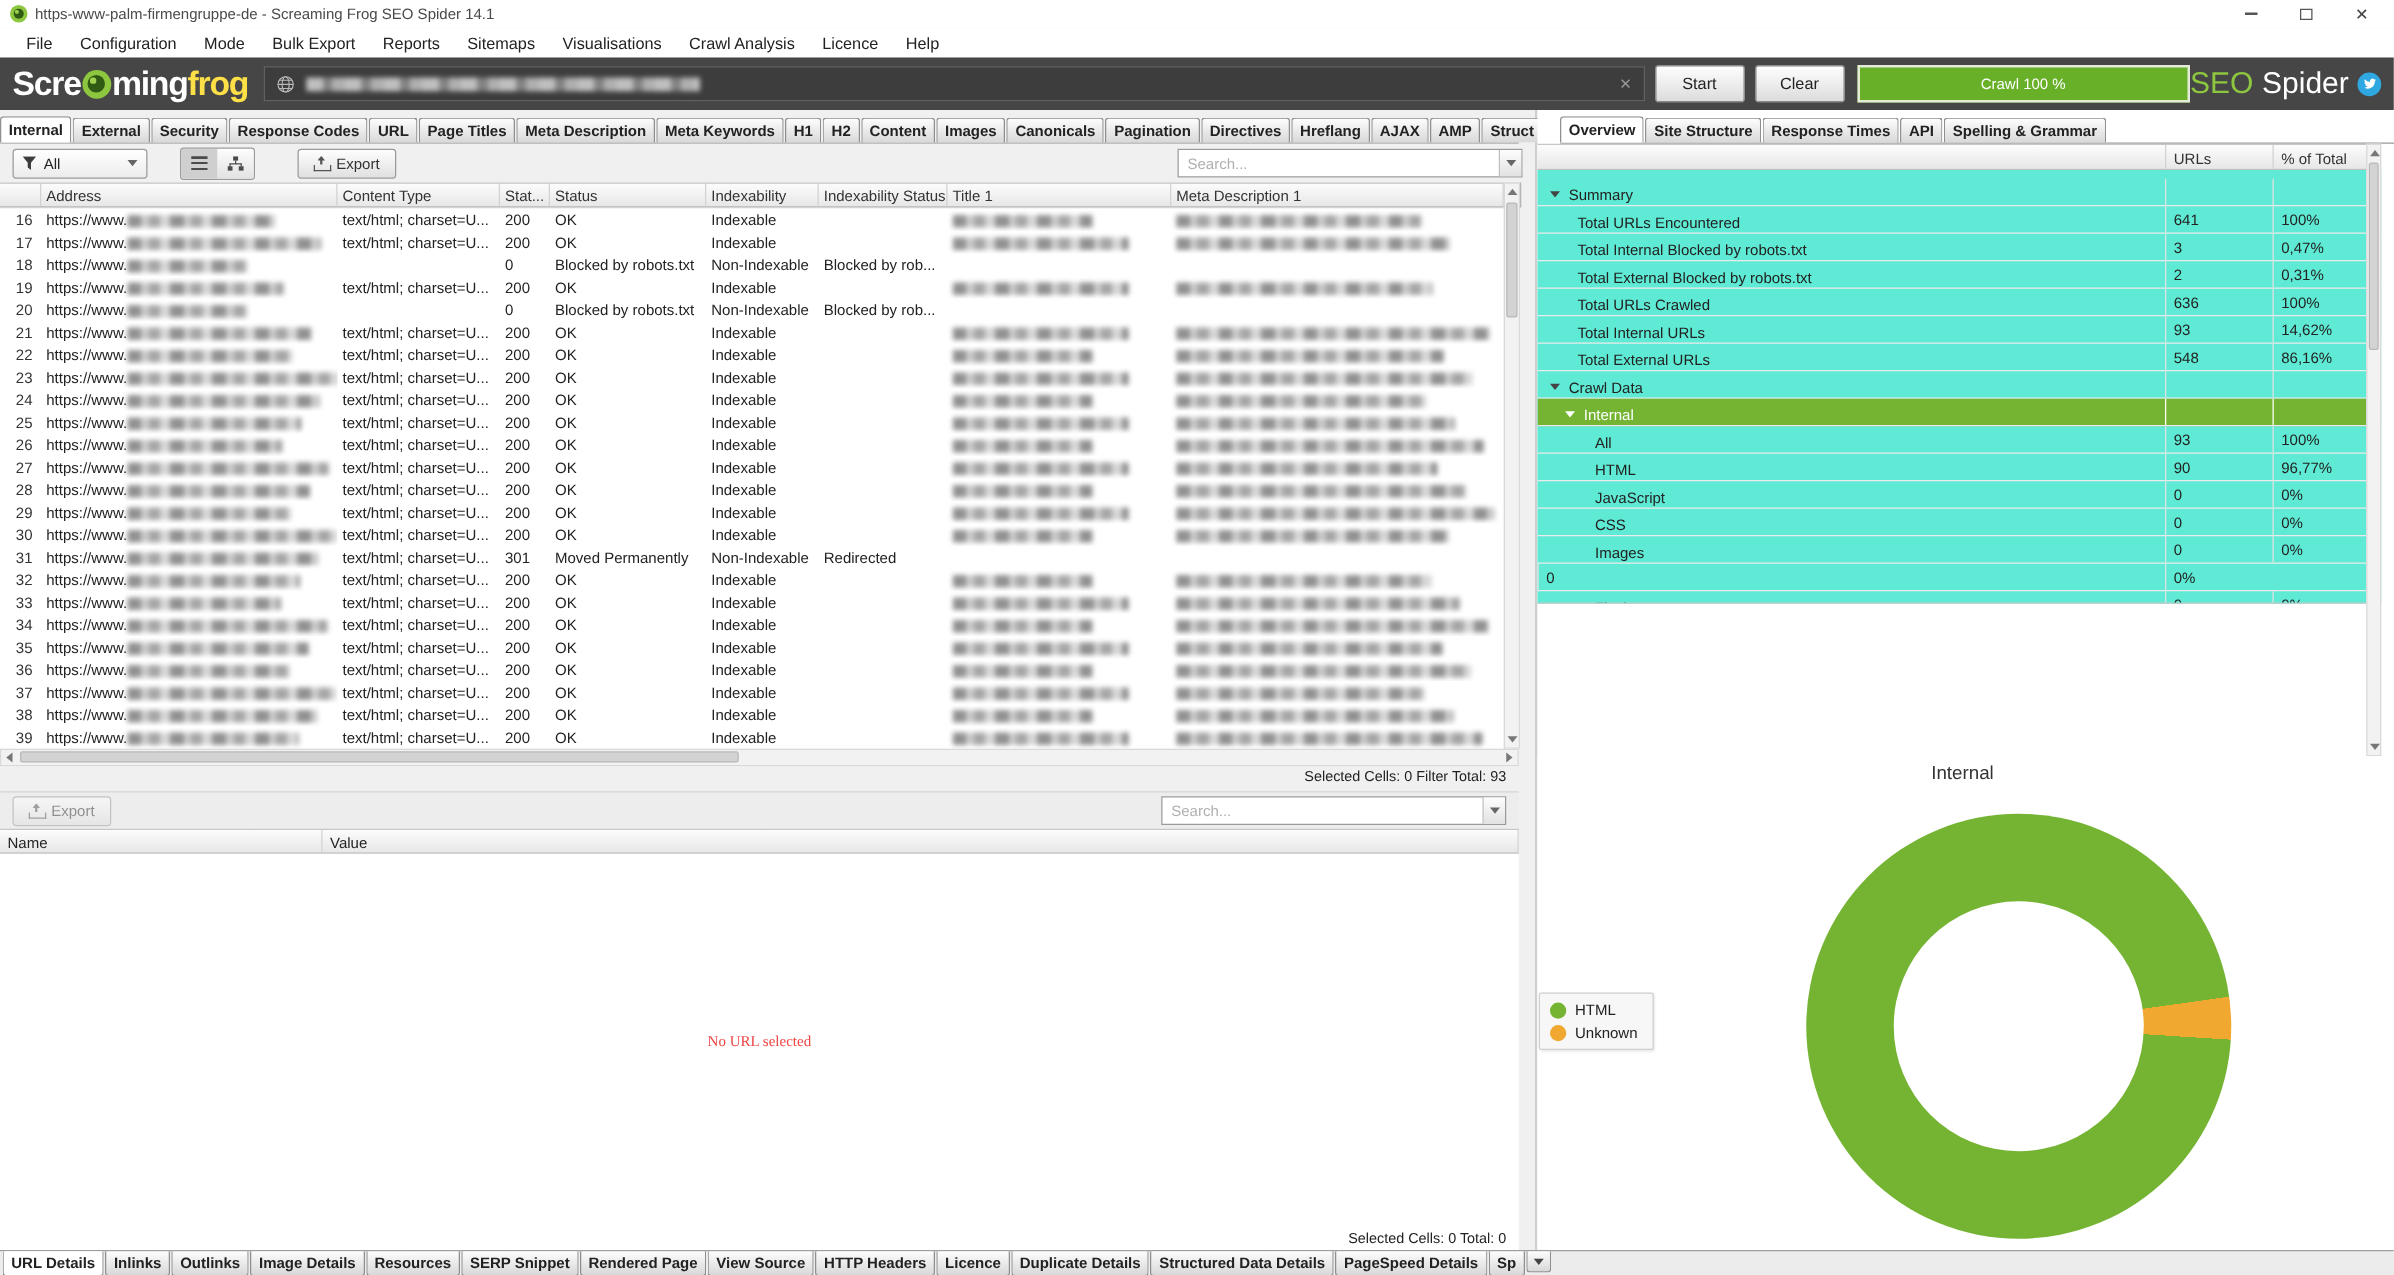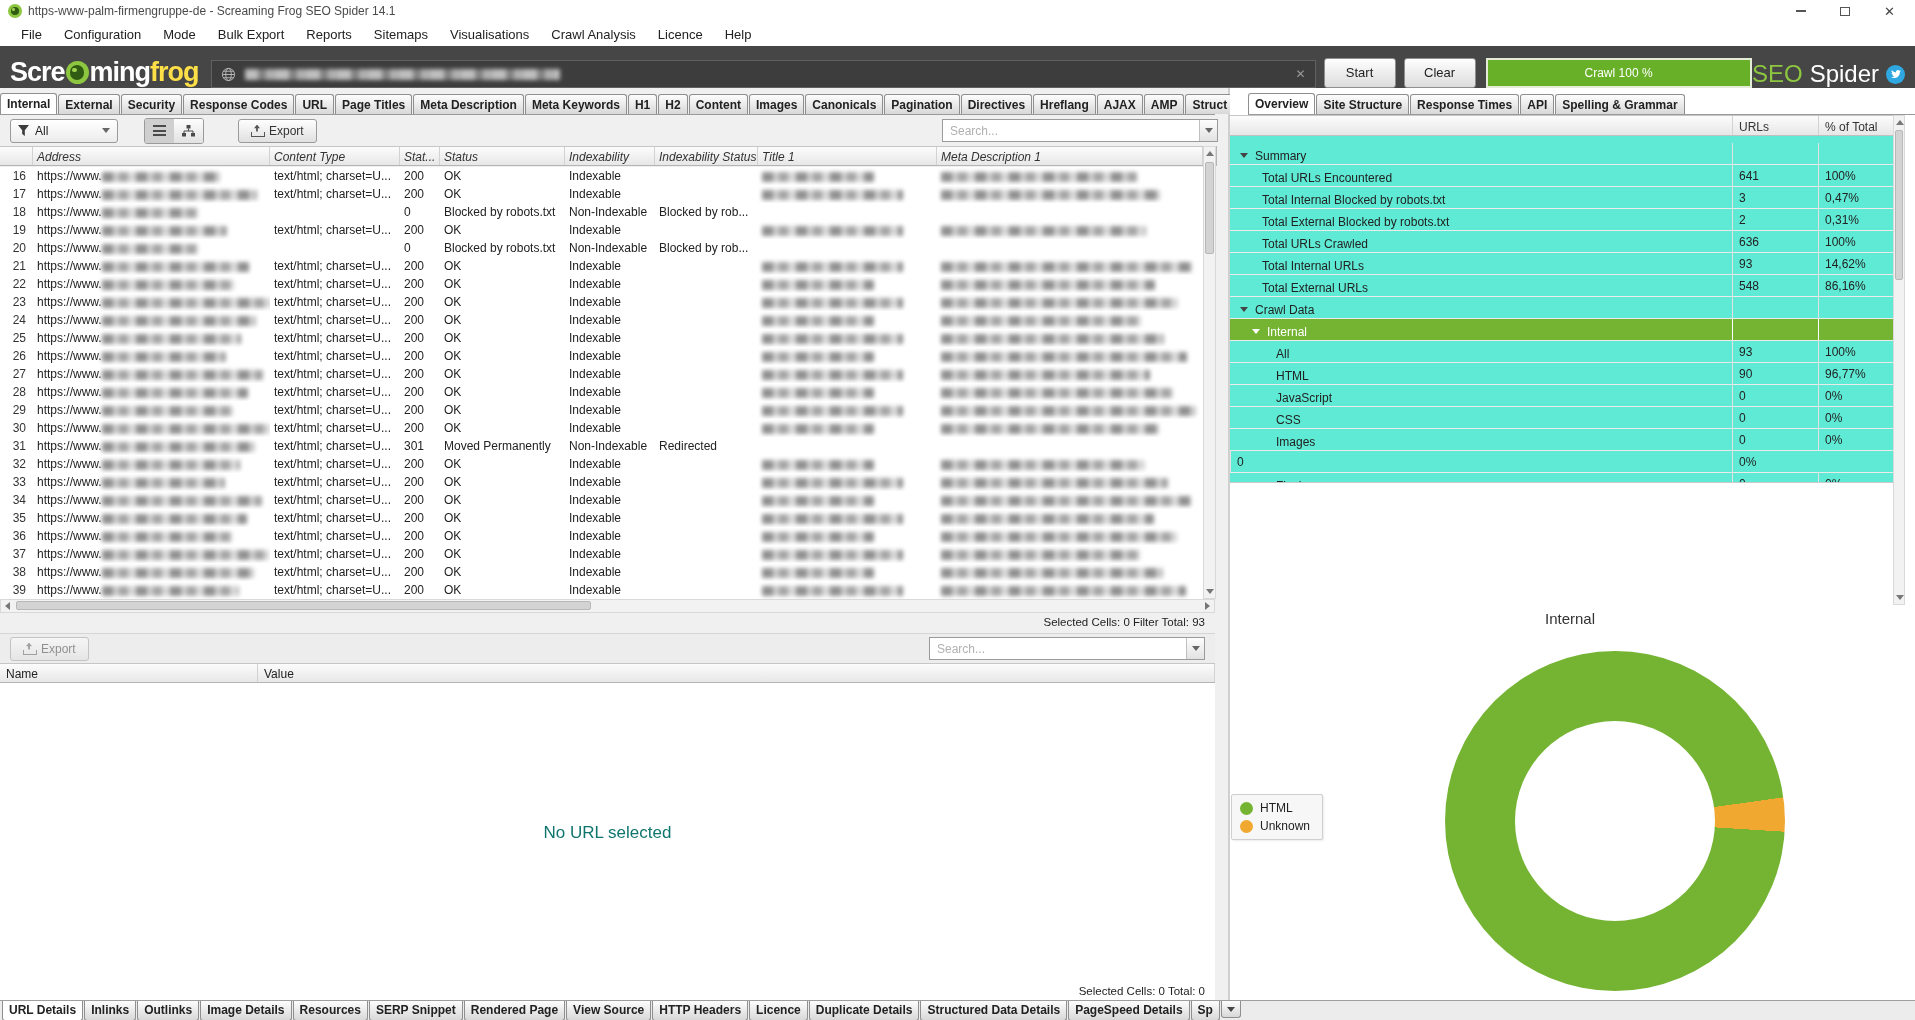--- a/index.html
+++ b/index.html
@@ -11,21 +11,21 @@
   .minbar{width:10px;height:2px;background:#555;}
   .maxbox{width:10px;height:9px;border:1px solid #555;}
   .closex{font-size:13px;color:#444;}
   .frog-badge{border-radius:50%;background:#8dc63f;position:relative;display:inline-block;}
   .frog-badge::after{content:"";position:absolute;left:18%;top:18%;right:18%;bottom:18%;border-radius:50%;background:#2f5b12;}
   .frog-badge::before{content:"";position:absolute;left:30%;top:30%;width:18%;height:18%;border-radius:50%;background:#9fd14f;z-index:1;}
   
   .menubar{position:absolute;left:0;top:22px;width:1915px;height:24px;background:#fff;display:flex;align-items:center;padding-left:10px;}
   .menubar .mitem{padding:3px 11px;font-size:13px;color:#222;}
   
-  .toolbar{position:absolute;left:0;top:46px;width:1915px;height:42px;background:#464646;display:flex;align-items:flex-end;padding:0 10px;}
+  .toolbar{position:absolute;left:0;top:46px;width:1915px;height:42px;background:#464646;display:flex;align-items:center;padding:0 10px;}
   .logo{font-size:27px;font-weight:bold;color:#fff;letter-spacing:-1px;display:flex;align-items:center;white-space:nowrap;}
   .logo .green{color:#fde047;}
   .urlbox{margin-left:12px;width:1105px;height:28px;background:#3d3d3d;border:1px solid #616161;display:flex;align-items:center;padding:0 9px;gap:9px;}
   .urlbox .clear-x{margin-left:auto;color:#9a9a9a;font-size:12px;}
   .tbtn{width:72px;height:30px;margin-left:8px;background:linear-gradient(#fefefe,#dcdcdc);border:1px solid #8f8f8f;border-radius:3px;font-size:13px;color:#222;text-align:center;line-height:28px;}
   .crawlbar{margin-left:10px;width:266px;height:30px;background:#68b028;border:2px solid #e4ecd8;color:#fff;font-size:12px;text-align:center;line-height:26px;}
   .brand{margin-left:auto;display:flex;align-items:center;gap:7px;font-size:24px;color:#fff;white-space:nowrap;}
   .brand .green{color:#8dc63f;}
   .twitter{width:19px;height:19px;border-radius:50%;background:#2fa8e1;display:flex;align-items:center;justify-content:center;}
   
@@ -52,21 +52,21 @@
   .btn.disabled{opacity:.5;}
   .exp-icon{width:12px;height:12px;position:relative;}
   .exp-icon::before{content:"";position:absolute;left:3px;top:0;width:6px;height:7px;background:#555;clip-path:polygon(50% 0,100% 55%,65% 55%,65% 100%,35% 100%,35% 55%,0 55%);}
   .exp-icon::after{content:"";position:absolute;left:0;bottom:0;width:12px;height:4px;border:1.5px solid #555;border-top:none;}
   .searchbox{margin-left:auto;width:276px;height:23px;background:#fff;border:1px solid #9a9a9a;display:flex;align-items:center;}
   .searchbox input{flex:1;border:none;outline:none;font-size:12px;color:#333;padding:0 7px;background:transparent;}
   .searchbox input::placeholder{color:#b0b0b0;}
   .sb-btn{width:18px;height:21px;border-left:1px solid #c0c0c0;background:linear-gradient(#fdfdfd,#e2e2e2);display:flex;align-items:center;justify-content:center;}
   
   .grid-cols{display:grid;grid-template-columns:33px 237px 130px 40px 125px 90px 103px 179px 266px;}
-  .lt-header{position:absolute;left:0;top:58px;width:1203px;height:20px;background:linear-gradient(#fcfcfc,#e7e7e7);border-top:1px solid #c6c6c6;border-bottom:1px solid #b5b5b5;font-style:italic;}
+  .lt-header{position:absolute;left:0;top:58px;width:1203px;height:20px;background:linear-gradient(#fcfcfc,#e7e7e7);border-top:1px solid #c6c6c6;border-bottom:1px solid #b5b5b5;}
   .lt-header .hcell{padding:3px 4px 0;font-size:12px;color:#333;border-right:1px solid #d2d2d2;overflow:hidden;white-space:nowrap;}
   .plusbtn{position:absolute;right:11px;top:58px;width:14px;height:20px;background:linear-gradient(#fcfcfc,#e7e7e7);border:1px solid #b5b5b5;text-align:center;line-height:18px;font-weight:bold;color:#444;font-size:13px;}
   .lt-rows{position:absolute;left:0;top:79px;width:1203px;height:432px;background:#fff;overflow:hidden;}
   .lt-row{height:18px;}
   .lt-row .cell{padding:2px 4px 0;font-size:12px;white-space:nowrap;overflow:hidden;color:#222;}
   .lt-row .num{text-align:right;padding-right:7px;color:#333;}
   .blob{display:inline-block;height:10px;border-radius:1px;vertical-align:middle;background:repeating-linear-gradient(90deg,#7e7e7e 0 11px,#c2c2c2 11px 17px,#969696 17px 26px,#d0d0d0 26px 34px);filter:blur(2px);opacity:.85;}
   .blob.light{background:repeating-linear-gradient(90deg,#d6d6d6 0 13px,#8f8f8f 13px 21px,#c4c4c4 21px 31px);height:11px;width:315px;}
   
   .vscroll{position:absolute;width:13px;background:#f2f2f2;border:1px solid #d9d9d9;}
@@ -76,21 +76,21 @@
   .tri-up{width:0;height:0;border-left:4px solid transparent;border-right:4px solid transparent;border-bottom:5px solid #777;}
   .tri-dn{width:0;height:0;border-left:4px solid transparent;border-right:4px solid transparent;border-top:5px solid #777;}
   .tri-lf{width:0;height:0;border-top:4px solid transparent;border-bottom:4px solid transparent;border-right:5px solid #777;}
   .tri-rt{width:0;height:0;border-top:4px solid transparent;border-bottom:4px solid transparent;border-left:5px solid #777;}
   .statusline{position:absolute;left:0;width:1215px;font-size:11.5px;color:#222;text-align:right;padding-right:10px;background:#f0f0f0;}
   
   .exportrow{position:absolute;left:0;top:545px;width:1215px;height:30px;background:#ededed;border-top:1px solid #d5d5d5;display:flex;align-items:center;padding:0 10px;}
   .nv-header{position:absolute;left:0;top:575px;width:1215px;height:20px;background:linear-gradient(#fcfcfc,#e7e7e7);border-top:1px solid #c6c6c6;border-bottom:1px solid #b5b5b5;display:grid;grid-template-columns:258px 1fr;}
   .nv-header .hcell{padding:3px 6px 0;border-right:1px solid #d2d2d2;}
   .emptyarea{position:absolute;left:0;top:595px;width:1215px;height:300px;background:#fff;display:flex;align-items:center;justify-content:center;}
-  .no-url{font-size:17px;color:#0f766e;}
+  .no-url{font-size:12px;color:#ef4444;font-family:Liberation Serif, serif;}
   
   .ov-header{position:absolute;left:0;top:27px;width:675px;height:21px;background:linear-gradient(#fcfcfc,#e7e7e7);border-top:1px solid #c6c6c6;border-bottom:1px solid #c0c0c0;display:grid;grid-template-columns:502px 86px 87px;}
   .ov-header .hcell{padding:4px 6px 0;font-size:12px;color:#333;border-left:1px solid #d2d2d2;}
   .ov-header .hcell:first-child{border-left:none;}
   .ov-rows{position:absolute;left:0;top:48px;width:675px;height:347px;background:#5eead4;border-bottom:1px solid #c9c9c9;padding-top:7px;overflow:hidden;}
   .ov-row{height:22px;display:grid;grid-template-columns:502px 86px 87px;border-bottom:1px solid #ebebeb;}
   .ov-row .c{padding:4px 6px 0;font-size:12px;white-space:nowrap;overflow:hidden;}
   .ov-row .c.val{border-left:1px solid #e2e2e2;}
   .ov-row .lbl{display:flex;align-items:center;gap:7px;}
   .ov-caret{width:0;height:0;border-left:4px solid transparent;border-right:4px solid transparent;border-top:5px solid #444;flex:none;}

